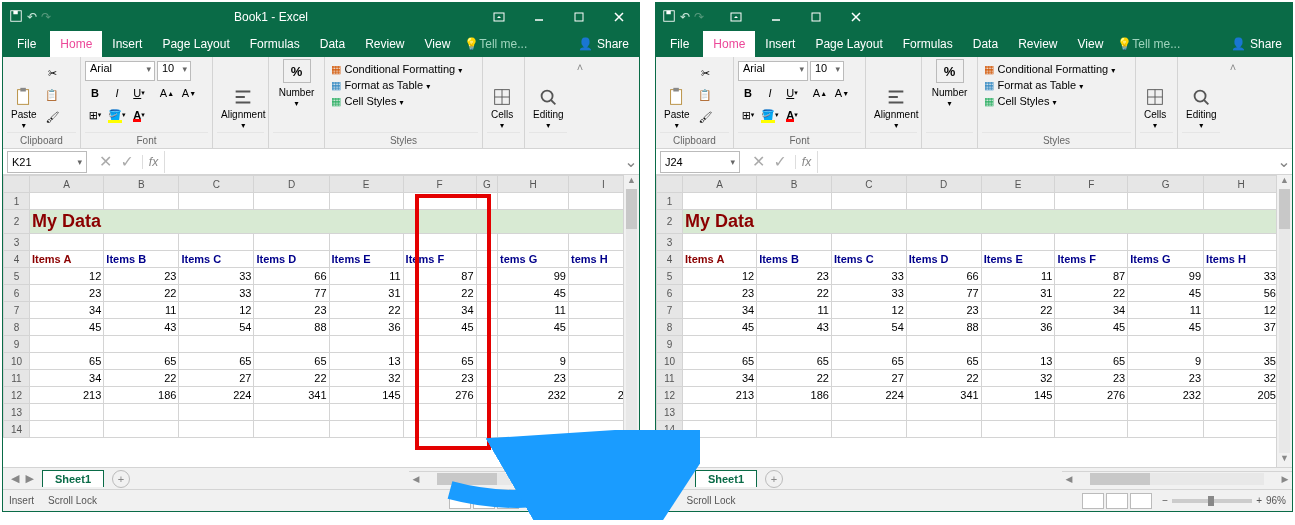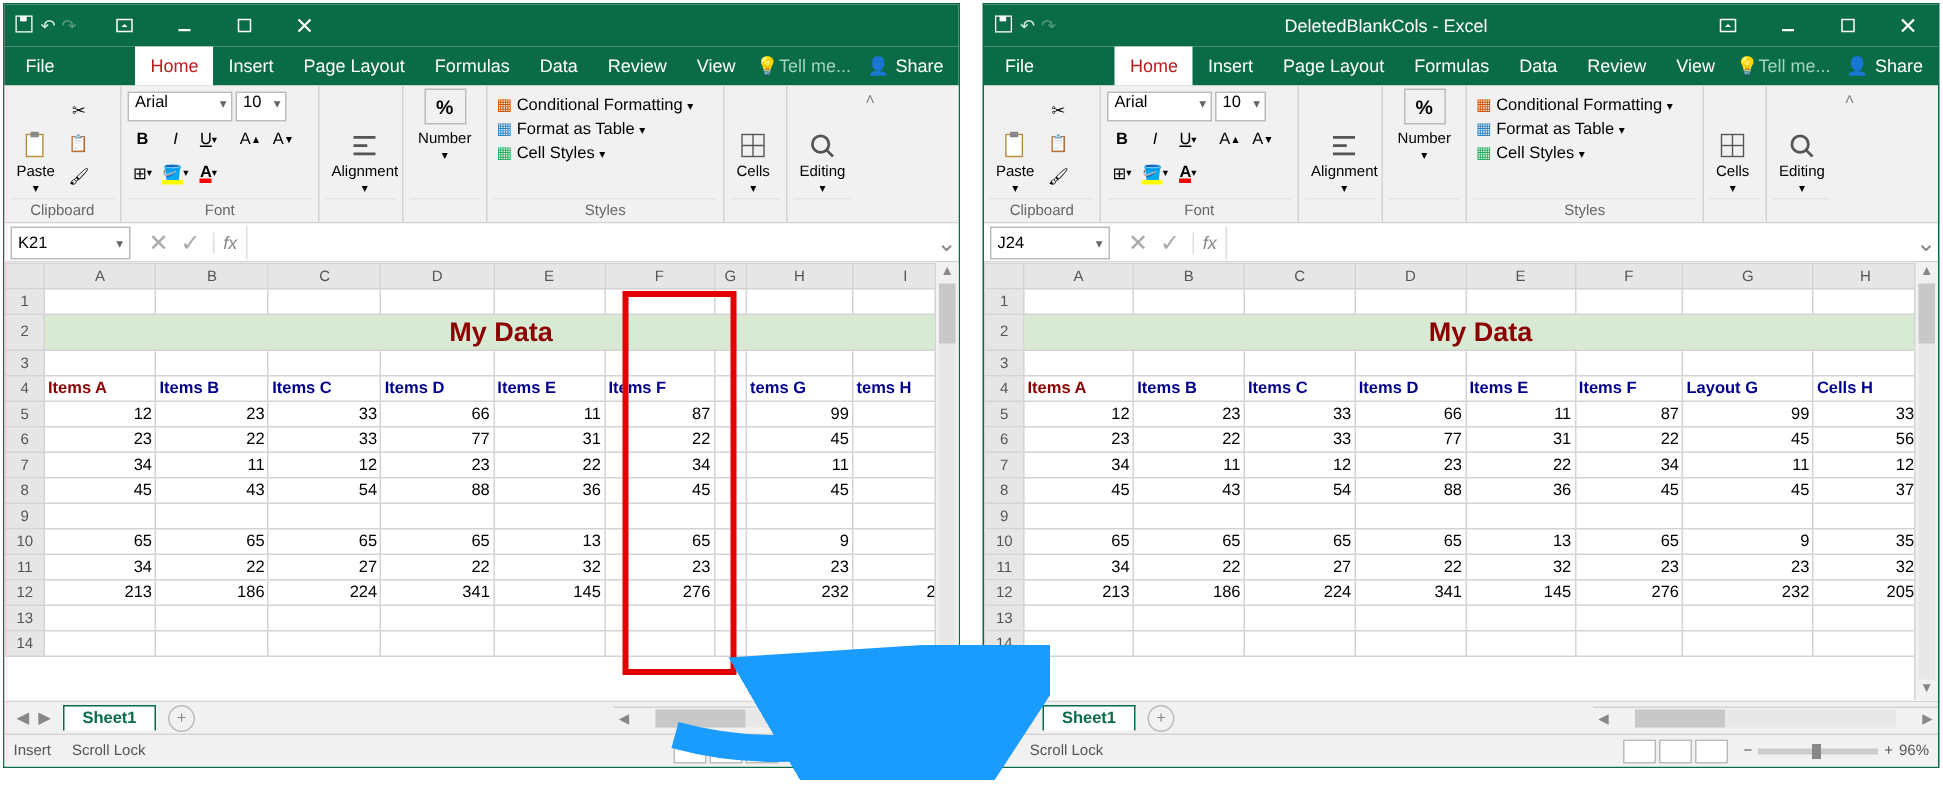--- a/index.html
+++ b/index.html
@@ -8,21 +8,21 @@
   .window.left { left: 2px; top: 2px; width: 638px; height: 510px; }
   .window.right { left: 655px; top: 2px; width: 638px; height: 510px; }
   .titlebar { height: 28px; background: #0a6b47; color: #fff; display: flex; align-items: center; font-size: 12px; }
   .titlebar .qa { width: 60px; display: flex; gap: 4px; padding-left: 6px; align-items: center; }
   .titlebar .qa svg { width: 14px; height: 14px; }
   .titlebar .title { flex: 1; text-align: center; font-size: 12px; color: #fff; }
   .titlebar .winctl { display: flex; }
   .titlebar .winctl div { width: 40px; height: 28px; display: flex; align-items: center; justify-content: center; }
   .menubar { height: 26px; background: #0a6b47; display: flex; align-items: stretch; font-size: 12px; color: #fff; }
   .menubar .tab { padding: 0 10px; display: flex; align-items: center; cursor: pointer; }
-  .menubar .tab.active { background: #fff; color: #b91c1c; margin-left: 40px; }
+  .menubar .tab.active { background: #fff; color: #ec4899; }
   .menubar .tab.file { padding: 0 14px; }
   .menubar .tell { flex: 1; display: flex; align-items: center; color: #9fd4bd; padding-left: 4px; }
   .menubar .share { padding: 0 10px; display: flex; align-items: center; gap: 4px; }
   .ribbon { height: 92px; background: #f1f1f1; border-bottom: 1px solid #d4d4d4; display: flex; font-size: 11px; }
   .rgroup { border-right: 1px solid #d4d4d4; display: flex; flex-direction: column; justify-content: space-between; padding: 2px 4px 0; }
   .rgroup .body { flex: 1; display: flex; gap: 2px; }
   .rgroup .label { font-size: 10px; color: #666; text-align: center; padding: 2px 0; border-top: 1px solid #e5e5e5; }
   .vbtn { display: flex; flex-direction: column; align-items: center; justify-content: flex-end; font-size: 10px; gap: 1px; padding: 2px 4px; }
   .vbtn svg { width: 22px; height: 22px; }
   .fontrow { display: flex; gap: 2px; align-items: center; }
@@ -33,21 +33,21 @@
   .namebox { width: 80px; height: 22px; border: 1px solid #bbb; margin: 0 4px; font-size: 11px; padding: 0 4px; display: flex; align-items: center; justify-content: space-between; }
   .namebox::after { content: "▾"; font-size: 9px; color: #666; }
   .fx-icons { display: flex; gap: 8px; color: #aaa; padding: 0 8px; align-items: center; }
   .fx { font-style: italic; color: #888; font-size: 12px; padding-left: 6px; border-left: 1px solid #ddd; }
   .grid-wrap { flex: 1; overflow: hidden; position: relative; background: #fff; }
   table.grid { border-collapse: collapse; font-size: 11px; width: 100%; }
   table.grid th, table.grid td { border: 1px solid #d4d4d4; height: 17px; padding: 0 2px; background: #fff; }
   table.grid th { background: #e6e6e6; font-weight: normal; color: #555; font-size: 10px; }
   table.grid th.rowhdr { width: 26px; text-align: center; }
   table.grid th.colhdr { text-align: center; }
-  .title-row td.merged { background: #d8ead3; color: #8b0000; font-weight: bold; font-size: 18px; text-align: center; height: 24px; }
+  .title-row td.merged { background: #d8ead3; color: #8b0000; font-weight: bold; font-size: 18px; height: 24px; }
   .hdr-row td { background: #ffff99; color: #00008b; font-weight: bold; font-size: 11px; text-align: left; padding-left: 2px; }
   .hdr-row td.selhdr { color: #8b0000; }
   .data-row td { text-align: right; padding-right: 4px; }
   .data-row td, .hdr-row td { border: 1px solid #000; }
   .tabbar { height: 22px; background: #f1f1f1; border-top: 1px solid #d4d4d4; display: flex; align-items: center; font-size: 11px; }
   .tabbar .nav { display: flex; gap: 6px; padding: 0 8px; color: #888; }
   .tabbar .sheet { background: #fff; border: 1px solid #0a6b47; border-bottom: none; padding: 2px 12px; color: #0a6b47; font-weight: bold; }
   .tabbar .add { width: 18px; height: 18px; border-radius: 9px; border: 1px solid #bbb; display: flex; align-items: center; justify-content: center; margin-left: 8px; color: #888; }
   .statusbar { height: 22px; background: #f1f1f1; border-top: 1px solid #d4d4d4; display: flex; align-items: center; font-size: 10px; color: #555; padding: 0 6px; }
   .statusbar .spacer { flex: 1; }
@@ -73,20 +73,21 @@
 <div class="window left">
   <div class="titlebar">
     <div class="qa">
       <span><svg viewBox="0 0 16 16">
             <rect x="2" y="2" width="12" height="12" fill="none" stroke="#fff"></rect>
             <rect x="5" y="2" width="5" height="4" fill="#fff"></rect>
           </svg></span>
       <span style="color:#cde8dc">↶</span>
       <span style="color:#5a9a7e">↷</span>
     </div>
+    <div class="title">Book1 - Excel</div>
     <div class="winctl">
       <div>
           <svg width="14" height="14">
             <rect x="2" y="3" width="10" height="8" fill="none" stroke="#fff"></rect>
             <path d="M7 6l-2 2h4z" fill="#fff"></path>
           </svg>
         </div>
       <div>
           <svg width="12" height="12">
             <line x1="2" y1="9" x2="10" y2="9" stroke="#fff" stroke-width="1.5"></line>
@@ -468,21 +469,20 @@
 <div class="window right">
   <div class="titlebar">
     <div class="qa">
       <span><svg viewBox="0 0 16 16">
             <rect x="2" y="2" width="12" height="12" fill="none" stroke="#fff"></rect>
             <rect x="5" y="2" width="5" height="4" fill="#fff"></rect>
           </svg></span>
       <span style="color:#cde8dc">↶</span>
       <span style="color:#5a9a7e">↷</span>
     </div>
-    <div class="title">DeletedBlankCols - Excel</div>
     <div class="winctl">
       <div>
           <svg width="14" height="14">
             <rect x="2" y="3" width="10" height="8" fill="none" stroke="#fff"></rect>
             <path d="M7 6l-2 2h4z" fill="#fff"></path>
           </svg>
         </div>
       <div>
           <svg width="12" height="12">
             <line x1="2" y1="9" x2="10" y2="9" stroke="#fff" stroke-width="1.5"></line>
@@ -684,22 +684,22 @@
             <td></td>
           </tr>
           <tr class="hdr-row">
             <th class="rowhdr">4</th>
             <td class=" selhdr" style="">Items A</td>
             <td class="" style="">Items B</td>
             <td class="" style="">Items C</td>
             <td class="" style="">Items D</td>
             <td class="" style="">Items E</td>
             <td class="" style="">Items F</td>
-            <td class="" style="">Layout G</td>
-            <td class="" style="">Cells H</td>
+            <td class="" style="">Items G</td>
+            <td class="" style="">Items H</td>
             <td class="" style="border:1px solid #d4d4d4;background:#fff"></td>
           </tr>
           <tr class="data-row">
             <th class="rowhdr">5</th>
             <td style="">12</td>
             <td style="">23</td>
             <td style="">33</td>
             <td style="">66</td>
             <td style="">11</td>
             <td style="">87</td>

